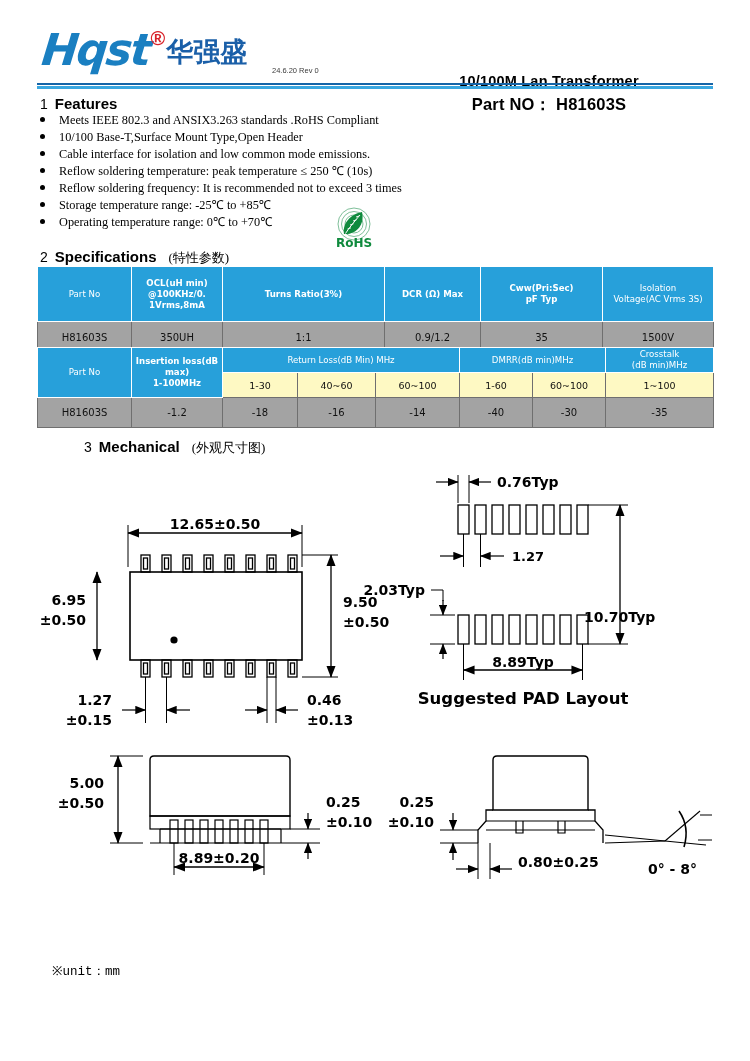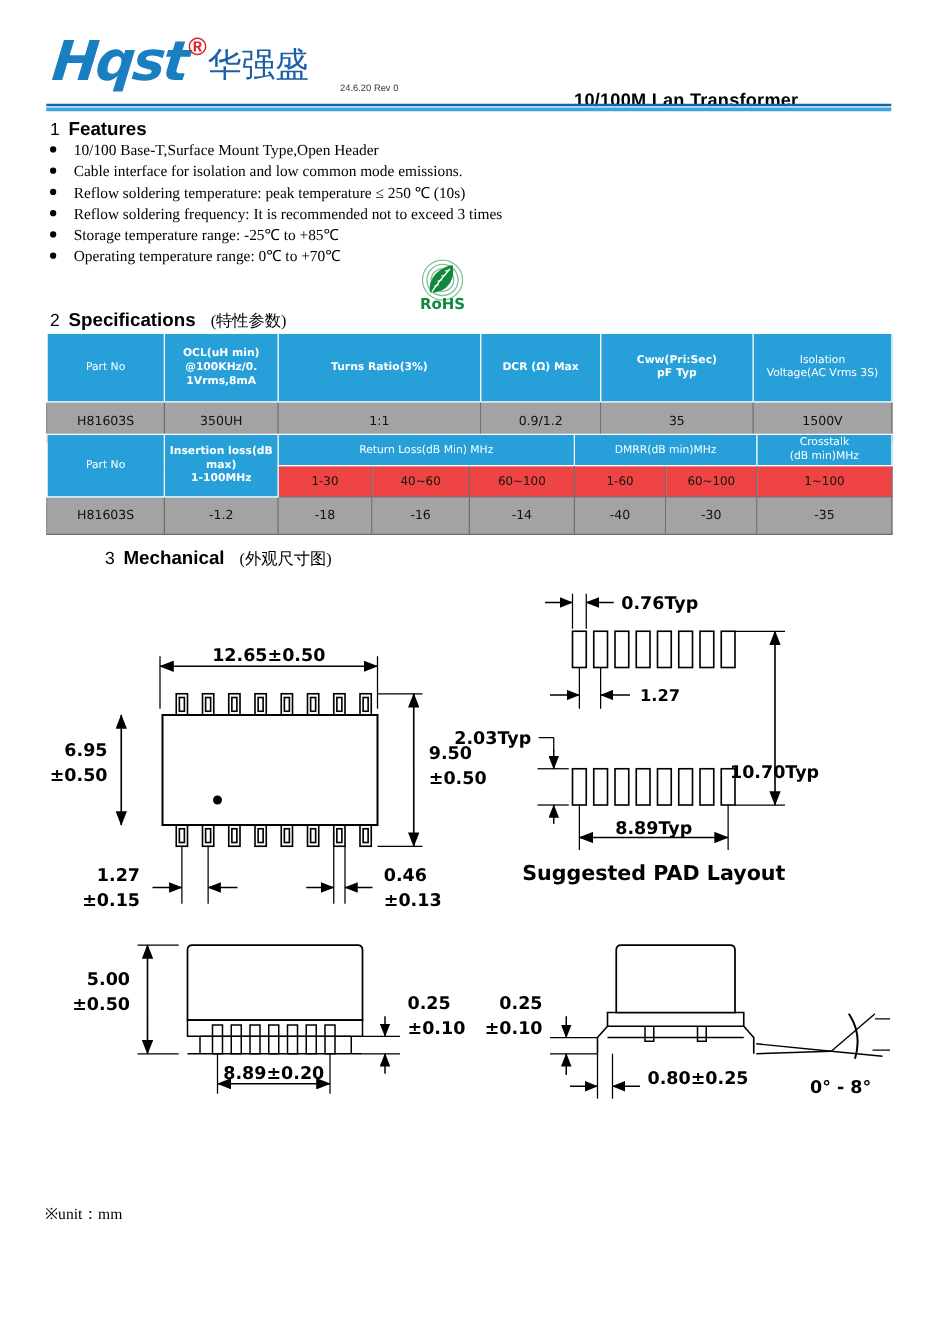--- a/index.html
+++ b/index.html
@@ -18,21 +18,21 @@
     letter-spacing:-2px;line-height:1;
     font-style:italic;
     transform:skewX(-6deg);
   }
   .logo-reg{
     font-size:20px;color:#d8232a;font-weight:bold;
     position:relative;top:-22px;left:1px;
   }
   .logo-cn{
     font-family:"DejaVu Sans", sans-serif;
-    font-size:27px;font-weight:normal;color:#1a5fa8;
+    font-size:27px;font-weight:bold;color:#1a5fa8;
     margin-left:2px;position:relative;top:-2px;
   }
   .rev{
     position:absolute;left:272px;top:66px;
     font-size:7.5px;color:#3a3a3a;font-family:"Liberation Sans", sans-serif;
   }
   .hdr-right{position:absolute;right:36px;top:33px;text-align:center;width:330px;margin-top:40px;}
   .hdr-title{font-size:14.5px;font-weight:bold;letter-spacing:0.2px;}
   .hdr-part{font-size:16.5px;font-weight:bold;margin-top:5px;letter-spacing:0.2px;}
   .rule{position:absolute;left:37px;top:83px;width:676px;}
@@ -68,60 +68,65 @@
     border:1px solid #fff;
   }
   .tbl td.hl{
     background:#27a0da;color:#fff;font-weight:normal;font-size:8.6px;line-height:11px;
   }
   .tbl td.v{
     background:#a3a3a3;color:#111;font-size:10px;font-weight:normal;
     border:1px solid #6f6f6f;
   }
   .tbl td.sub{
-    background:#ef4444;color:#111;font-size:9.5px;font-weight:normal;
+    background:#fef9c3;color:#111;font-size:9.5px;font-weight:normal;
     border:1px solid #6f6f6f;
   }
 
   
   .mech{position:absolute;left:0;top:455px;width:750px;height:470px;}
 
   .unit{
-    position:absolute;left:36px;top:962px;
-    font-size:12.5px;font-family:Liberation Serif, serif;
+    position:absolute;left:52px;top:962px;
+    font-size:12.5px;font-family:Liberation Mono, monospace;
   }
 </style>
 </head>
 <body>
 
 <div class="page">
 
   <div class="header">
     <div class="logo-wrap">
       <span class="logo-hqst">Hqst</span>
       <span class="logo-reg">®</span>
       <span class="logo-cn">华强盛</span>
     </div>
     <div class="rev">24.6.20 Rev 0</div>
 
     <div class="hdr-right">
       <div class="hdr-title">10/100M  Lan Transformer</div>
+      <div class="hdr-part">Part NO： H81603S</div>
     </div>
 
     <div class="rule">
       <div class="r1"></div>
         <div class="r2"></div>
     </div>
   </div>
 
   <div class="sec" style="left:40px;top:95px;">
     <span class="num">1</span><span>Features</span>
   </div>
 
   <div class="features">
+    <div class="feat">
+        <span class="bullet"></span>
+        <span class="feat-txt">Meets IEEE 802.3 and ANSIX3.263 standards .RoHS Compliant</span>
+      </div>
     <div class="feat">
         <span class="bullet"></span>
         <span class="feat-txt">10/100 Base-T,Surface Mount Type,Open Header</span>
       </div>
     <div class="feat">
         <span class="bullet"></span>
         <span class="feat-txt">Cable interface for isolation and low common mode emissions.</span>
       </div>
     <div class="feat">
         <span class="bullet"></span>

